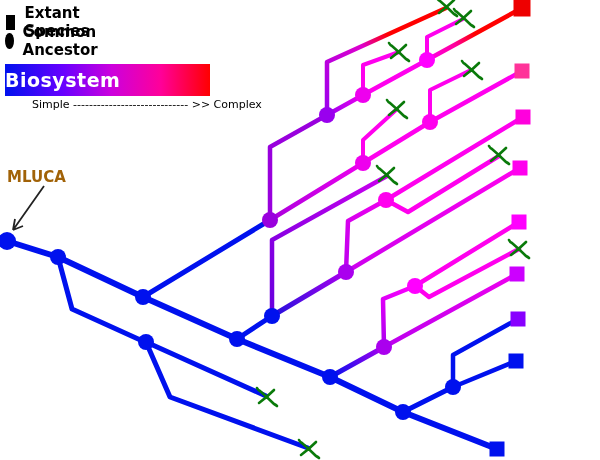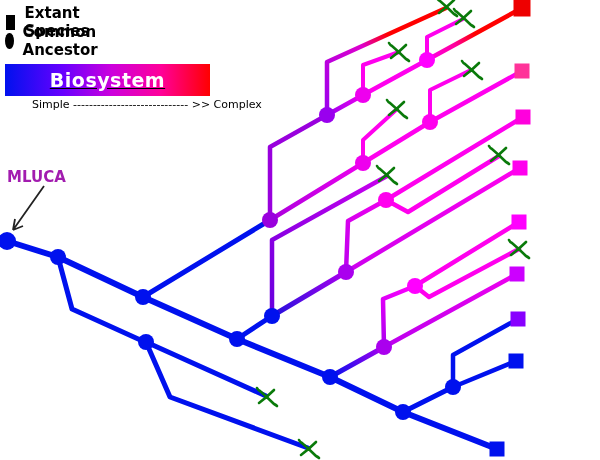--- a/index.html
+++ b/index.html
@@ -6,24 +6,24 @@
   #stage{position:relative;width:600px;height:460px;background:#ffffff;overflow:hidden;
          font-family:"DejaVu Sans","Liberation Sans",sans-serif;}
   #tree-svg{position:absolute;left:0;top:0;}
   .legend{position:absolute;left:0;top:0;}
   .legend-row{position:absolute;display:flex;align-items:center;font-weight:bold;
               font-size:15px;color:#000;}
   .key-square{width:15px;height:15px;background:#000;display:inline-block;margin-right:10px;}
   .key-circle{width:16px;height:16px;background:#000;border-radius:50%;display:inline-block;margin-right:9px;}
   #grad-bar{position:absolute;left:5px;top:64px;width:205px;height:32px;
             background:linear-gradient(to right,#0011ee 0%,#6600ff 28%,#cc00dd 52%,#ff0099 76%,#ff0000 100%);
-            display:flex;align-items:center;justify-content:center;text-decoration:underline;}
+            display:flex;align-items:center;}
   #grad-bar span{color:#fff;font-weight:bold;font-size:19px;letter-spacing:0.5px;}
   #scale-text{position:absolute;left:4px;top:98px;font-size:11px;color:#000;white-space:nowrap;margin-left:28px;}
-  #mluca{position:absolute;left:7px;top:168px;font-weight:bold;font-size:15px;color:#a21caf;}
+  #mluca{position:absolute;left:7px;top:168px;font-weight:bold;font-size:15px;color:#a16207;}
 </style>
 </head>
 <body>
 
 <div id="stage">
 
   <svg id="tree-svg" width="600" height="460" viewBox="0 0 600 460">
       <defs>
         <linearGradient id="eg0" gradientUnits="userSpaceOnUse" x1="272" y1="316" x2="346" y2="272">
           <stop stop-color="#2211dd" offset="0"></stop>

